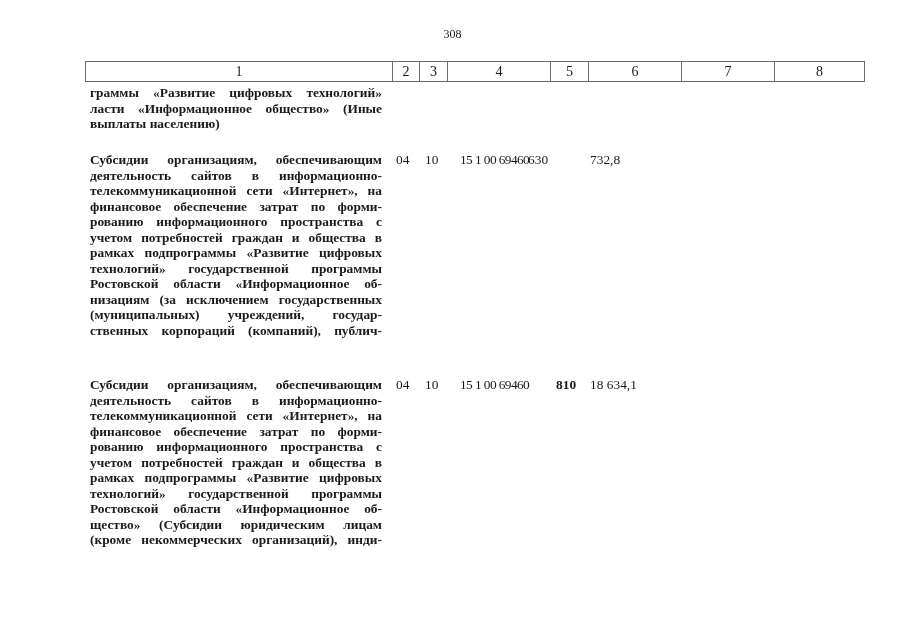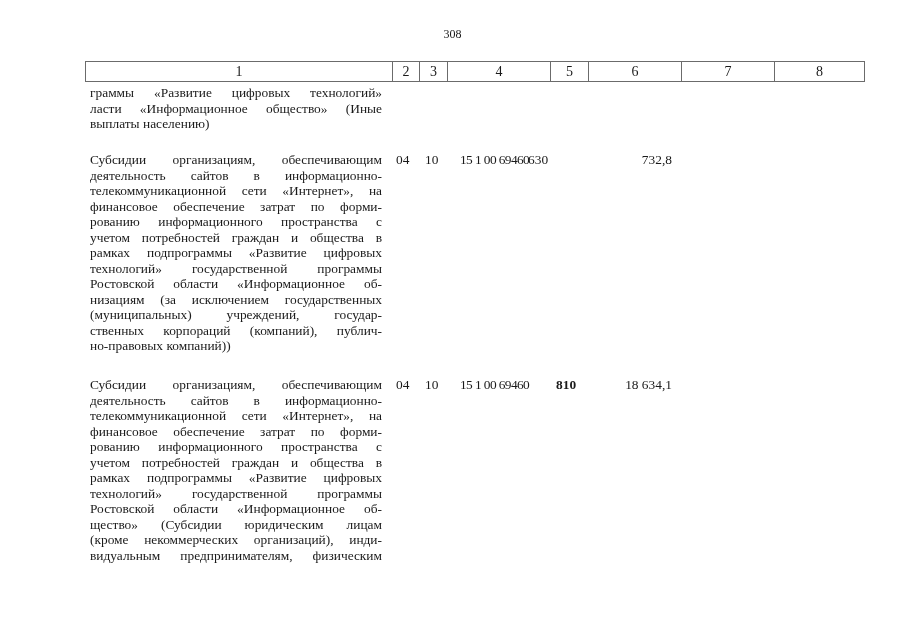--- a/index.html
+++ b/index.html
@@ -5,25 +5,25 @@
     html, body { margin: 0; padding: 0; background: #ffffff; }
     body { width: 905px; height: 640px; position: relative; overflow: hidden;
            font-family: "Liberation Serif", "DejaVu Serif", serif; color: #1a1a1a; }
     .page-number { position: absolute; top: 27px; left: 0; width: 905px; text-align: center; font-size: 12px; }
     .table-header { position: absolute; top: 61px; left: 85px; width: 780px; height: 21px;
                     border: 1px solid #6b6b6b; box-sizing: border-box; }
     .hcell { position: absolute; top: 0; height: 19px; line-height: 19px; text-align: center; font-size: 14px;
              box-sizing: border-box; border-left: 1px solid #6b6b6b; }
     .hcell.first { border-left: none; }
     .desc { position: absolute; left: 90px; width: 292px; font-size: 13.4px; line-height: 15.5px;
-            text-align: justify; text-align-last: left; }
+            text-align: justify; text-align-last: left; font-weight: bold; }
     .desc .line { display: block; text-align: justify; text-align-last: justify; white-space: nowrap; }
     .desc .line.last { text-align-last: left; }
     .val { position: absolute; font-size: 13.4px; line-height: 15.5px; white-space: nowrap; }
-    .val.right { text-align: right; }
+    .val.right { }
   </style>
 </head>
 <body>
 
 <div class="page-number">308</div>
 
 <div class="table-header">
   <div class="hcell first" style="left:0;width:306px;">1</div>
   <div class="hcell" style="left:306px;width:27px;">2</div>
   <div class="hcell" style="left:333px;width:28px;">3</div>
@@ -46,39 +46,37 @@
   <span class="line">телекоммуникационной сети «Интернет», на</span>
   <span class="line">финансовое обеспечение затрат по форми-</span>
   <span class="line">рованию информационного пространства с</span>
   <span class="line">учетом потребностей граждан и общества в</span>
   <span class="line">рамках подпрограммы «Развитие цифровых</span>
   <span class="line">технологий» государственной программы</span>
   <span class="line">Ростовской области «Информационное об-</span>
   <span class="line">низациям (за исключением государственных</span>
   <span class="line">(муниципальных) учреждений, государ-</span>
   <span class="line">ственных корпораций (компаний), публич-</span>
-  <span class="line last">но-правовых компаний))</span>
 </div>
 <div class="val" style="top:152px;left:396px;">04</div>
 <div class="val" style="top:152px;left:425px;">10</div>
 <div class="val" style="top:152px;left:460px;letter-spacing:-0.6px;">15 1 00 69460</div>
 <div class="val" style="top:152px;left:528px;">630</div>
 <div class="val right" style="top:152px;left:590px;width:82px;">732,8</div>
 
 <div class="desc" style="top:377px;">
   <span class="line">Субсидии организациям, обеспечивающим</span>
   <span class="line">деятельность сайтов в информационно-</span>
   <span class="line">телекоммуникационной сети «Интернет», на</span>
   <span class="line">финансовое обеспечение затрат по форми-</span>
   <span class="line">рованию информационного пространства с</span>
   <span class="line">учетом потребностей граждан и общества в</span>
   <span class="line">рамках подпрограммы «Развитие цифровых</span>
   <span class="line">технологий» государственной программы</span>
   <span class="line">Ростовской области «Информационное об-</span>
   <span class="line">щество» (Субсидии юридическим лицам</span>
   <span class="line">(кроме некоммерческих организаций), инди-</span>
-  <span class="line">видуальным предпринимателям, физическим</span>
 </div>
 <div class="val" style="top:377px;left:396px;">04</div>
 <div class="val" style="top:377px;left:425px;">10</div>
 <div class="val" style="top:377px;left:460px;letter-spacing:-0.6px;">15 1 00 69460</div>
 <div class="val" style="top:377px;left:556px;font-weight:bold;">810</div>
 <div class="val right" style="top:377px;left:590px;width:82px;">18 634,1</div>
 
 </body></html>

